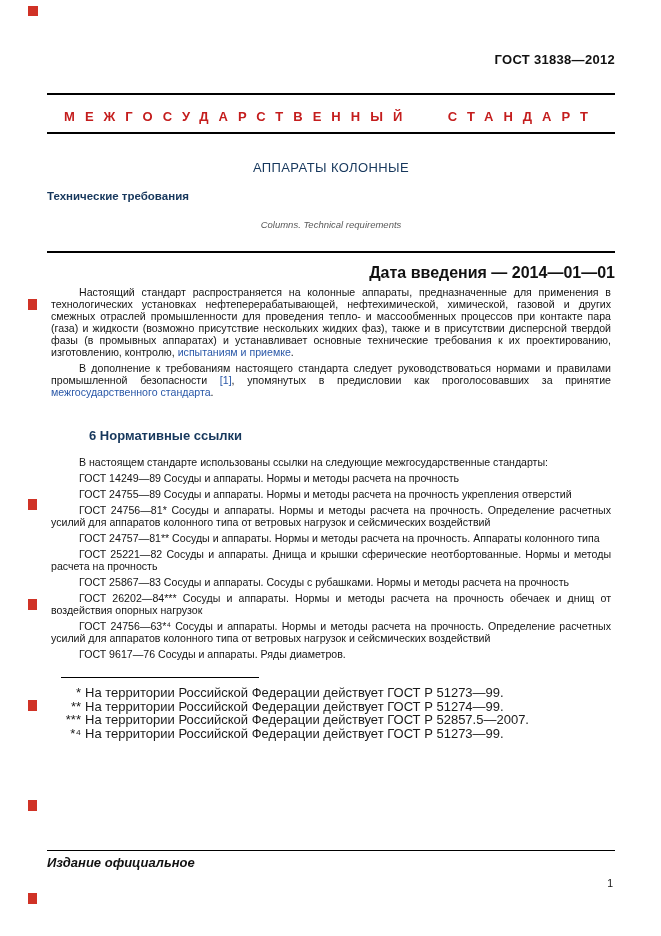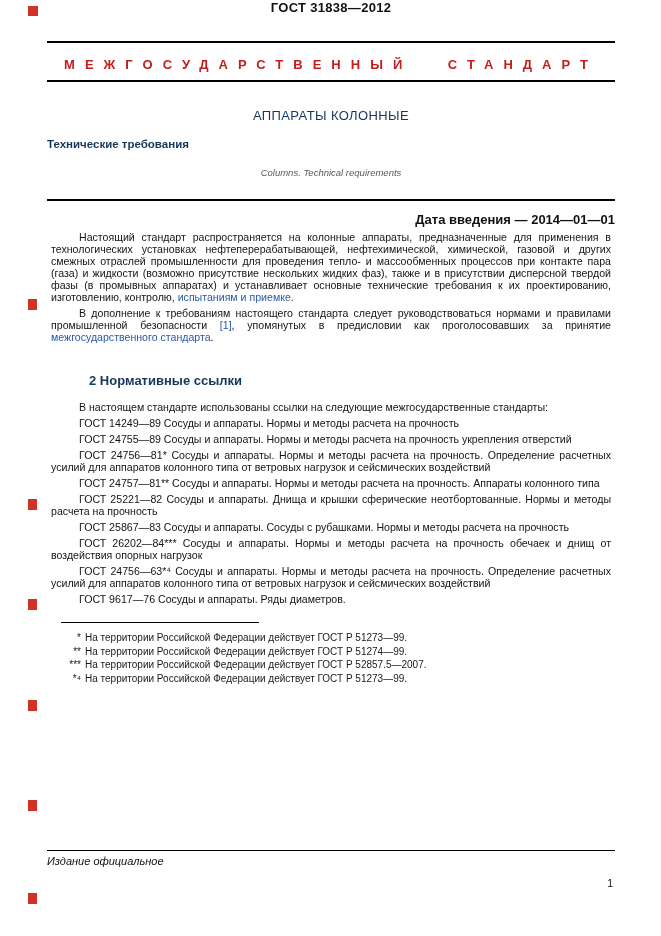--- a/index.html
+++ b/index.html
@@ -19,21 +19,22 @@
   .red-mark { position: absolute; left: 28px; width: 9px; height: 11px; background: #d03226; }
   .mark-0 { top: 6px;  width: 10px; height: 10px; }
   .mark-1 { top: 299px; }
   .mark-2 { top: 499px; }
   .mark-3 { top: 599px; }
   .mark-4 { top: 700px; }
   .mark-5 { top: 800px; }
   .mark-6 { top: 893px; }
 
   .doc-code {
-    text-align: center;
+    padding-top: 52px;
+    text-align: right;
     font-weight: bold;
     font-size: 13px;
     letter-spacing: 0.3px;
     color: #111;
   }
   .band {
     margin-top: 26px;
     border-top: 2px solid #000;
     border-bottom: 2px solid #000;
     padding: 14px 0 8px;
@@ -66,21 +67,21 @@
     text-align: center;
     font-size: 9.5px;
     color: #5a5a5a;
     font-style: italic;
   }
   .head-rule { margin-top: 21px; border-top: 2px solid #000; height: 0; }
   .effective-date {
     margin-top: 11px;
     text-align: right;
     font-weight: bold;
-    font-size: 13px;
+    font-size: 16px;
     color: #111;
   }
 
   .section-heading {
     margin: 30px 0 13px 0;
     text-indent: 42px;
     font-size: 13px;
     font-weight: bold;
     color: #16375c;
   }
@@ -89,35 +90,35 @@
     text-indent: 28px;
     text-align: justify;
     font-size: 10.6px;
     line-height: 12px;
     color: #141414;
   }
   .link { color: #2a58a8; }
 
   .footnotes { margin-top: 17px; }
   .fn-rule { margin-left: 14px; width: 198px; border-top: 1px solid #000; height: 0; margin-bottom: 8px; }
-  .footnote { font-size: 10px; line-height: 13.5px; color: #1a1a1a; padding-left: 14px; }
+  .footnote { font-size: 13px; line-height: 13.5px; color: #1a1a1a; padding-left: 14px; }
   .fn-marker { display: inline-block; width: 20px; text-align: right; margin-right: 4px; }
 
   .footer {
     position: absolute;
     left: 47px;
     right: 46px;
     top: 850px;
     border-top: 1px solid #000;
     padding-top: 4px;
   }
   .edition-note {
-    font-weight: normal;
+    font-weight: bold;
     font-style: italic;
-    font-size: 11px;
+    font-size: 13px;
     color: #111;
   }
   .page-number {
     position: absolute;
     right: 2px;
     top: 26px;
     font-size: 10.5px;
     color: #111;
   }
 </style>
@@ -142,21 +143,21 @@
     <div class="subtitle">Технические требования</div>
     <div class="subtitle-en">Columns. Technical requirements</div>
 
     <div class="head-rule"></div>
 
     <div class="effective-date">Дата введения — 2014—01—01</div>
 
     <div id="sections">
         <p class="para"><span>Настоящий стандарт распространяется на колонные аппараты, предназначенные для применения в технологических установках нефтеперерабатывающей, нефтехимической, химической, газовой и других смежных отраслей промышленности для проведения тепло- и массообменных процессов при контакте пара (газа) и жидкости (возможно присутствие нескольких жидких фаз), также и в присутствии дисперсной твердой фазы (в промывных аппаратах) и устанавливает основные технические требования к их проектированию, изготовлению, контролю, </span><span class="link">испытаниям и приемке</span><span>.</span></p>
         <p class="para"><span>В дополнение к требованиям настоящего стандарта следует руководствоваться нормами и правилами промышленной безопасности </span><span class="link">[1]</span><span>, упомянутых в предисловии как проголосовавших за принятие </span><span class="link">межгосударственного стандарта</span><span>.</span></p>
-        <div class="section-heading">2  Нормативные ссылки</div>
+        <div class="section-heading">6  Нормативные ссылки</div>
         <p class="para"><span>В настоящем стандарте использованы ссылки на следующие межгосударственные стандарты:</span></p>
         <p class="para"><span>ГОСТ 14249—89 Сосуды и аппараты. Нормы и методы расчета на прочность</span></p>
         <p class="para"><span>ГОСТ 24755—89 Сосуды и аппараты. Нормы и методы расчета на прочность укрепления отверстий</span></p>
         <p class="para"><span>ГОСТ 24756—81* Сосуды и аппараты. Нормы и методы расчета на прочность. Определение расчетных усилий для аппаратов колонного типа от ветровых нагрузок и сейсмических воздействий</span></p>
         <p class="para"><span>ГОСТ 24757—81** Сосуды и аппараты. Нормы и методы расчета на прочность. Аппараты колонного типа</span></p>
         <p class="para"><span>ГОСТ 25221—82 Сосуды и аппараты. Днища и крышки сферические неотбортованные. Нормы и методы расчета на прочность</span></p>
         <p class="para"><span>ГОСТ 25867—83 Сосуды и аппараты. Сосуды с рубашками. Нормы и методы расчета на прочность</span></p>
         <p class="para"><span>ГОСТ 26202—84*** Сосуды и аппараты. Нормы и методы расчета на прочность обечаек и днищ от воздействия опорных нагрузок</span></p>
         <p class="para"><span>ГОСТ 24756—63*⁴ Сосуды и аппараты. Нормы и методы расчета на прочность. Определение расчетных усилий для аппаратов колонного типа от ветровых нагрузок и сейсмических воздействий</span></p>
         <p class="para"><span>ГОСТ 9617—76 Сосуды и аппараты. Ряды диаметров.</span></p>

